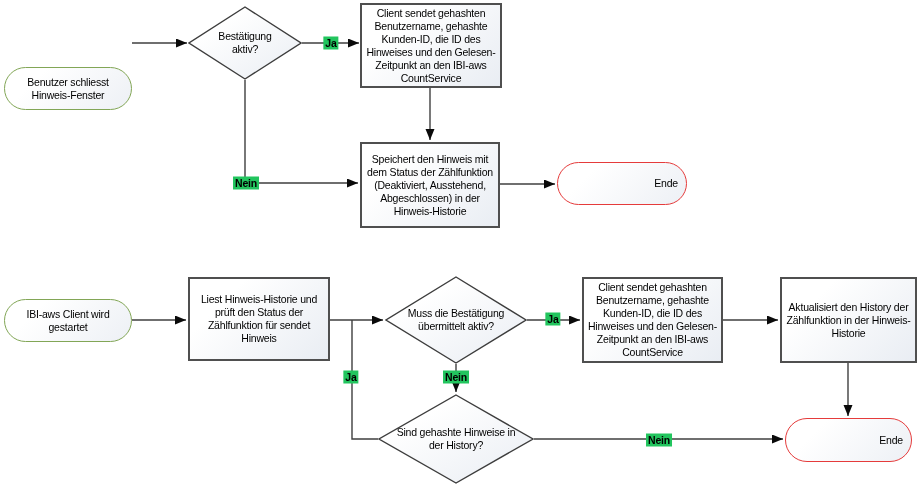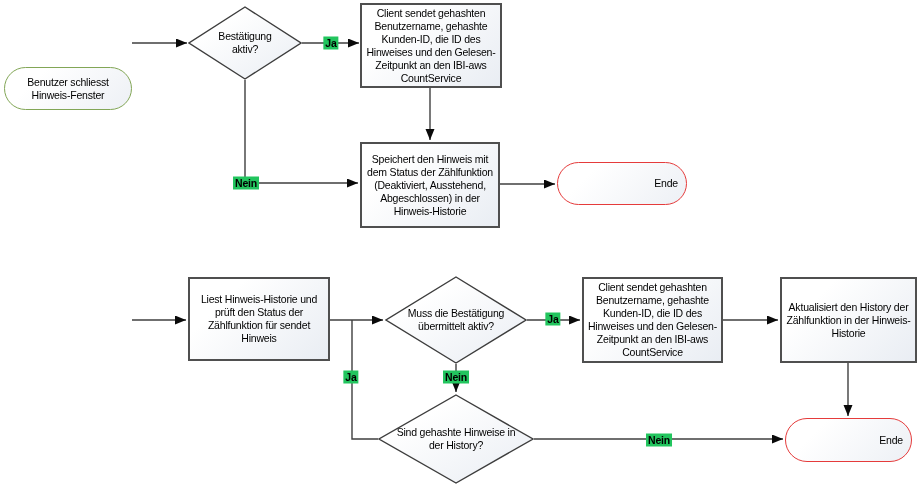--- a/index.html
+++ b/index.html
@@ -106,20 +106,23 @@
   </div>
 
   <div class="node process" style="left:360px; top:142px; width:140px; height:86px;justify-content:center;">
     <span>Speichert den Hinweis mit dem Status der Zählfunktion (Deaktiviert, Ausstehend, Abgeschlossen) in der Hinweis-Historie</span>
   </div>
 
   <div class="node terminator end" style="left:557px; top:162px; width:130px; height:43px;">
     <span>Ende</span>
   </div>
 
+  <div class="node terminator start" style="left:4px; top:299px; width:128px; height:43px;">
+    <span>IBI-aws Client wird gestartet</span>
+  </div>
 
   <div class="node process" style="left:188px; top:277px; width:142px; height:84px;">
     <span>Liest Hinweis-Historie und prüft den Status der Zählfunktion für sendet Hinweis</span>
   </div>
 
   <div class="node diamond" style="left:385px; top:276px; width:142px; height:88px;">
     <svg viewBox="0 0 142 88" xmlns="http://www.w3.org/2000/svg">
       <defs>
           <linearGradient id="g2" x1="0" y1="0" x2="1" y2="1">
         <stop offset="25%" stop-color="#ffffff"></stop>

